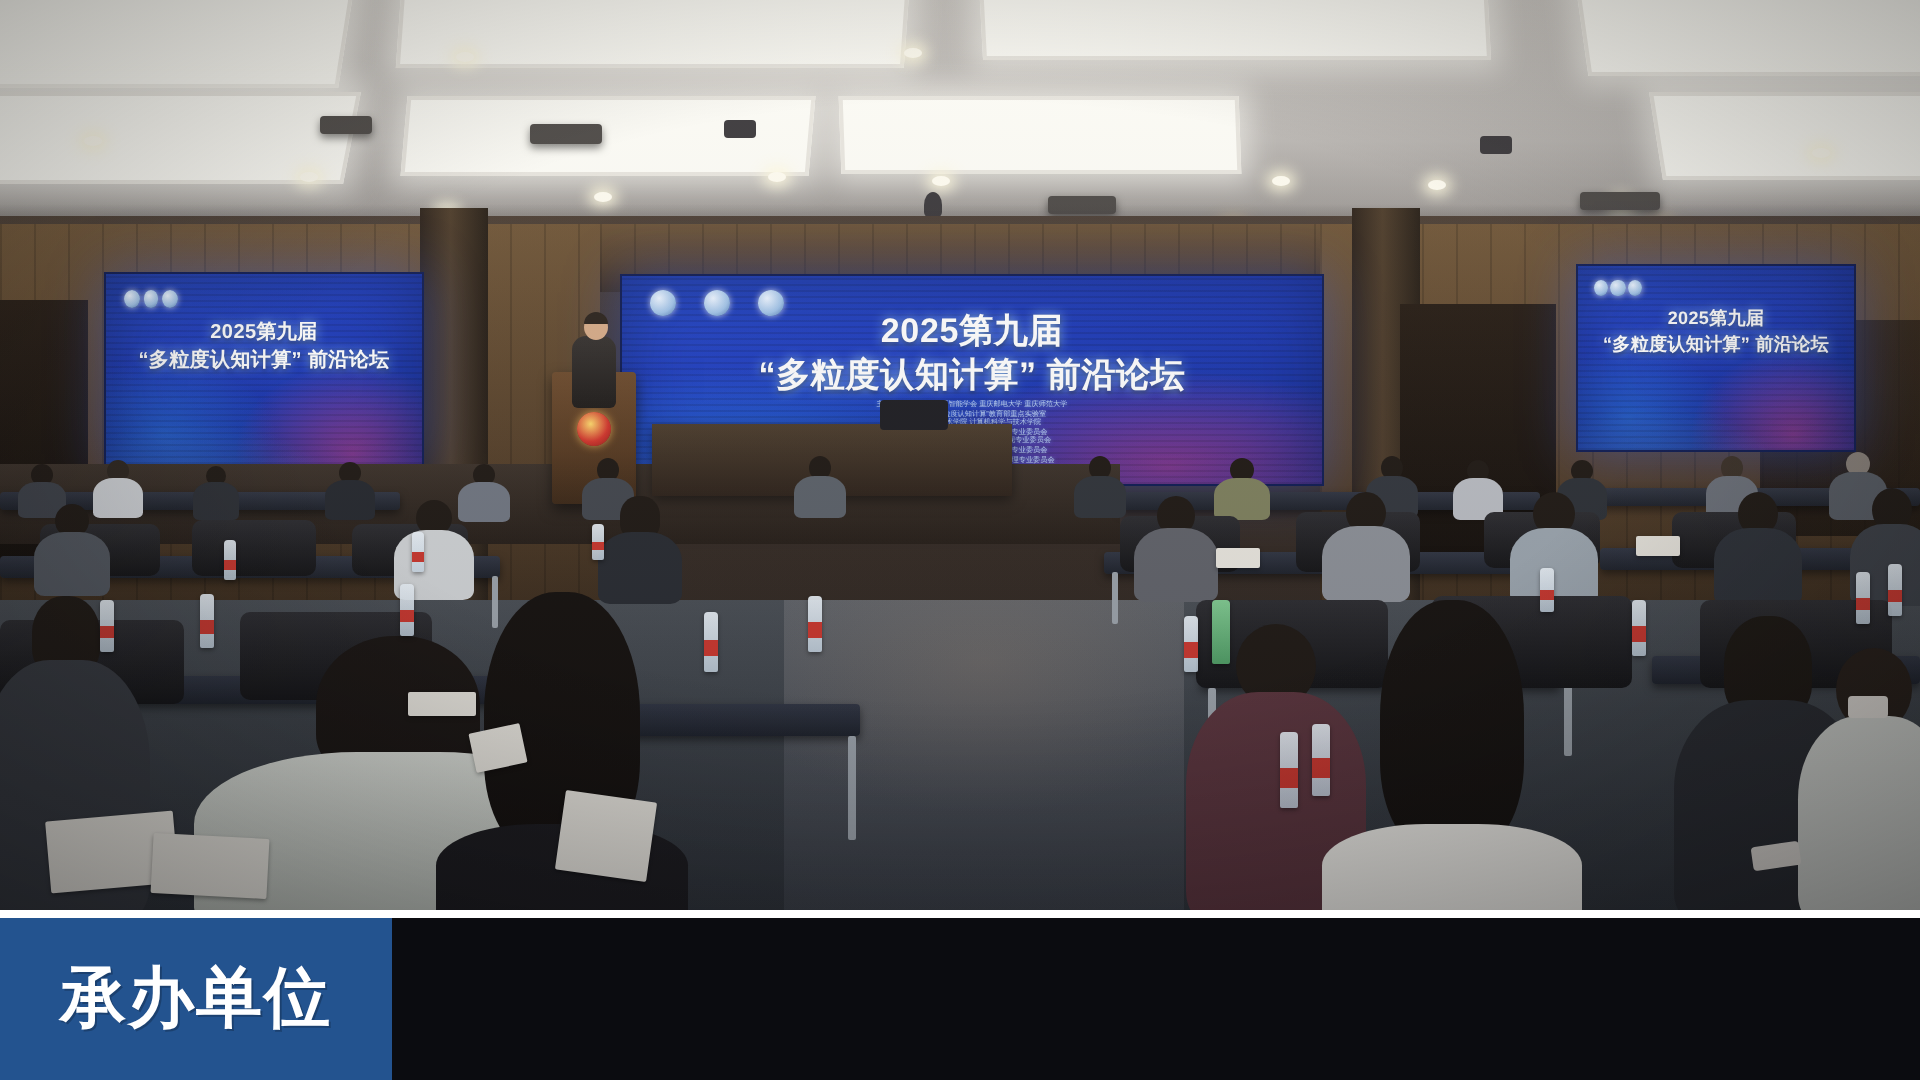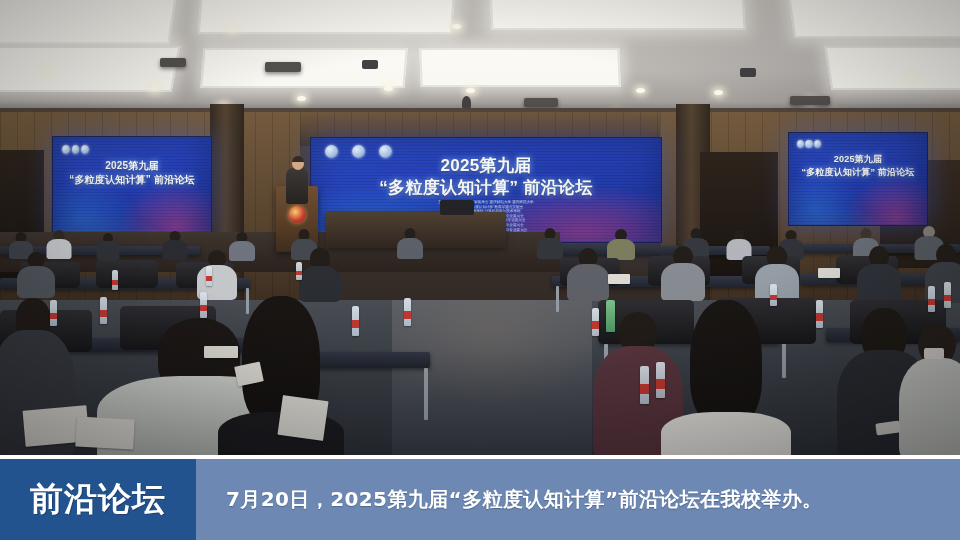--- a/index.html
+++ b/index.html
@@ -526,20 +526,17 @@
     <div class="phone" style="left:876px;top:422px;width:24px;height:12px;transform:rotate(-8deg);"></div>
     <div class="phone" style="left:924px;top:348px;width:20px;height:11px;"></div>
 
     <div class="warmcast"></div>
     <div class="vignette"></div>
   </div>
 
   <div class="gap"></div>
   <div class="capbar">
     <div class="cap-left">
-      <span class="kicker">前沿论坛</span>
-    </div>
-    <div class="cap-right">
-      <span class="headline">7月20日，2025第九届“多粒度认知计算”前沿论坛在我校举办。</span>
+      <span class="kicker">承办单位</span>
     </div>
   </div>
 
 </div>
 
 </body></html>

